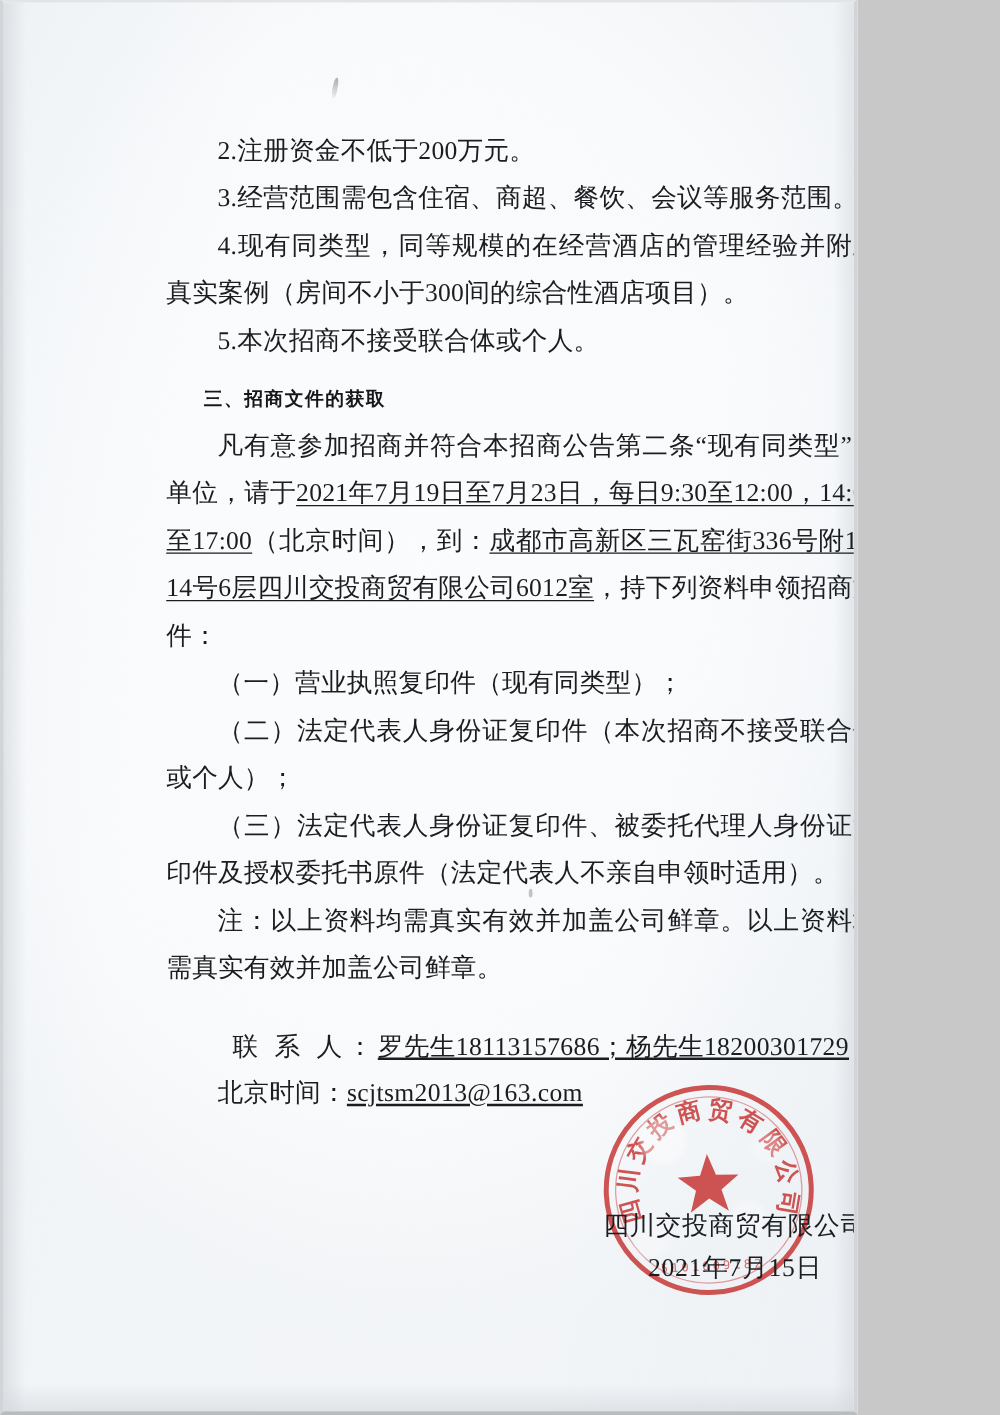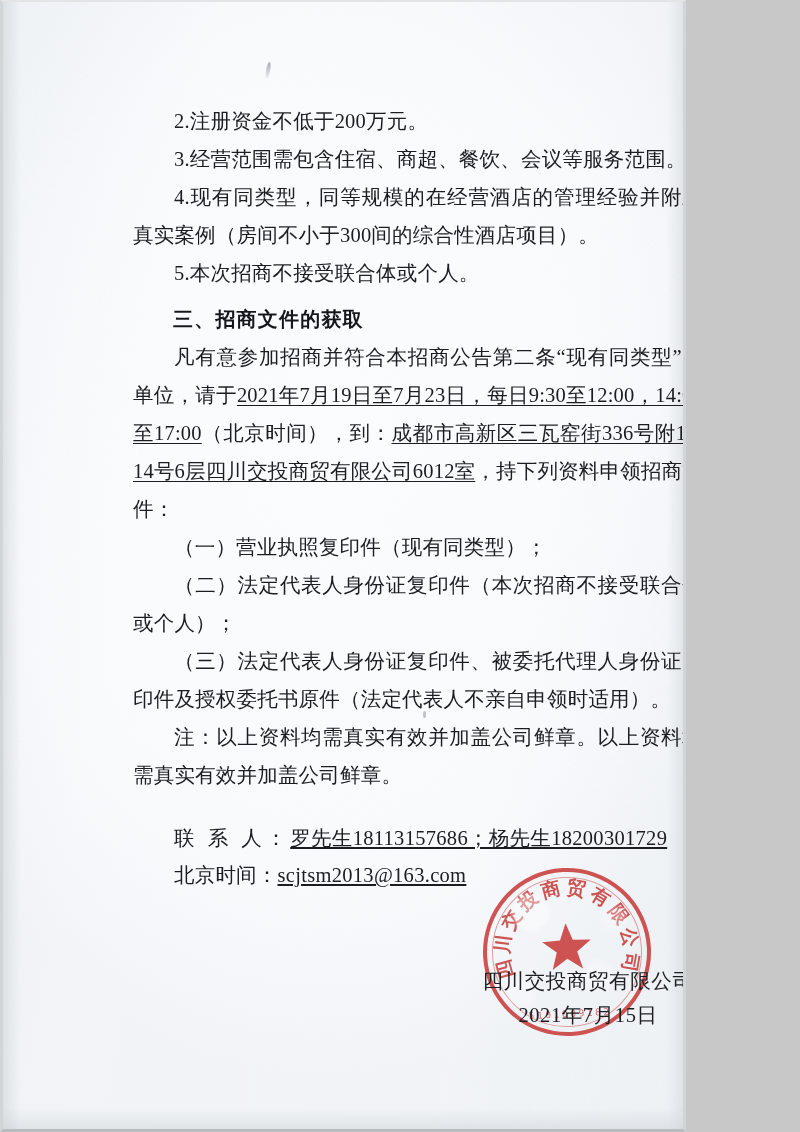--- a/index.html
+++ b/index.html
@@ -77,21 +77,21 @@
     margin: 0;
     white-space: pre-wrap;
   }
   .para.indent {
     text-indent: 2em;
   }
 
   .section-heading {
     font-family: "DejaVu Sans", "Liberation Sans", sans-serif;
     font-weight: bold;
-    font-size: 20px;
+    font-size: 15px;
     line-height: 38px;
     color: #15181b;
     letter-spacing: 1.2px;
     text-indent: 2em;
     margin: 0;
   }
 
   .u {
     text-decoration: underline;
     text-underline-offset: 3px;
@@ -103,21 +103,21 @@
 
   
   .contact-line {
     font-size: 20.5px;
     line-height: 37px;
     color: #1b1d20;
     text-indent: 2em;
     margin: 0;
     letter-spacing: 0.2px;
   }
-  .wide-label { letter-spacing: 4px; }
+  .wide-label { letter-spacing: 4px; margin-left: 12px; }
   .mono-ish { font-family: "Liberation Serif", "DejaVu Serif", serif; letter-spacing: 0.3px; text-decoration: underline; }
 
   
   .signature-block {
     position: absolute;
     left: 455px;
     top: 928px;
     width: 260px;
     text-align: center;
     z-index: 4;

